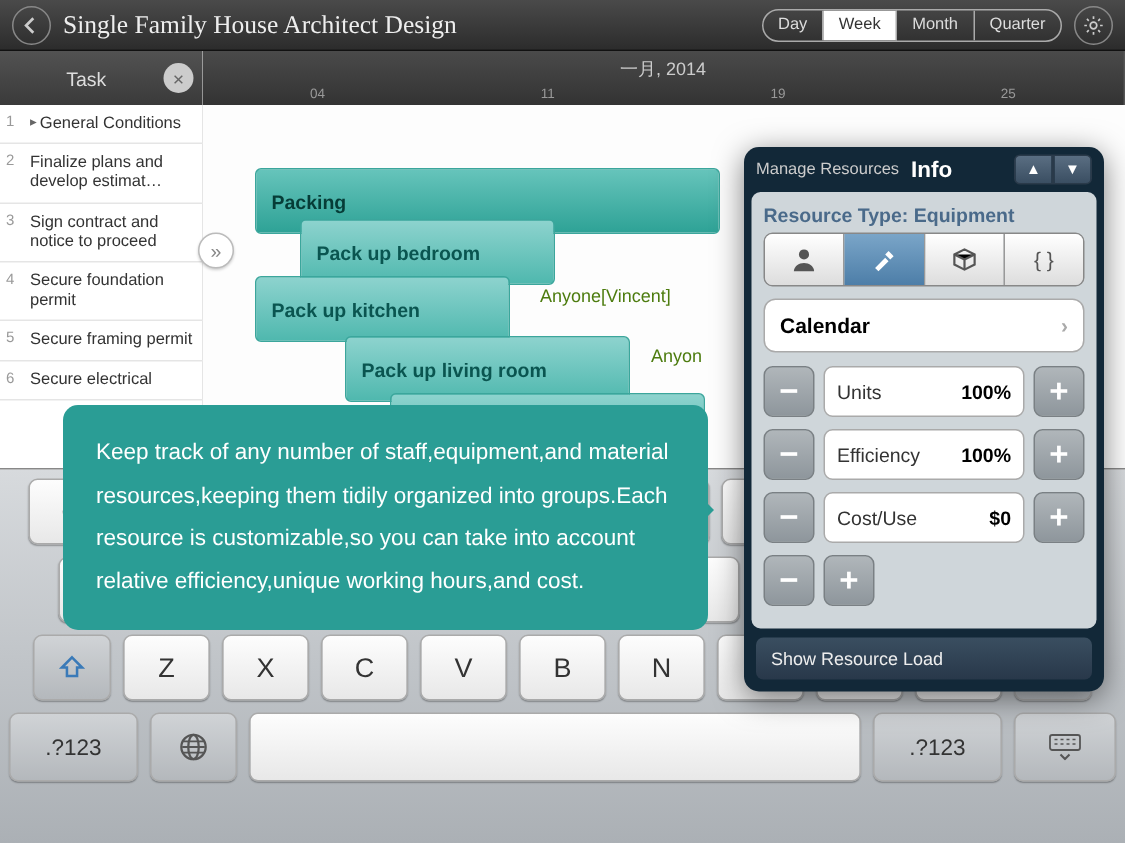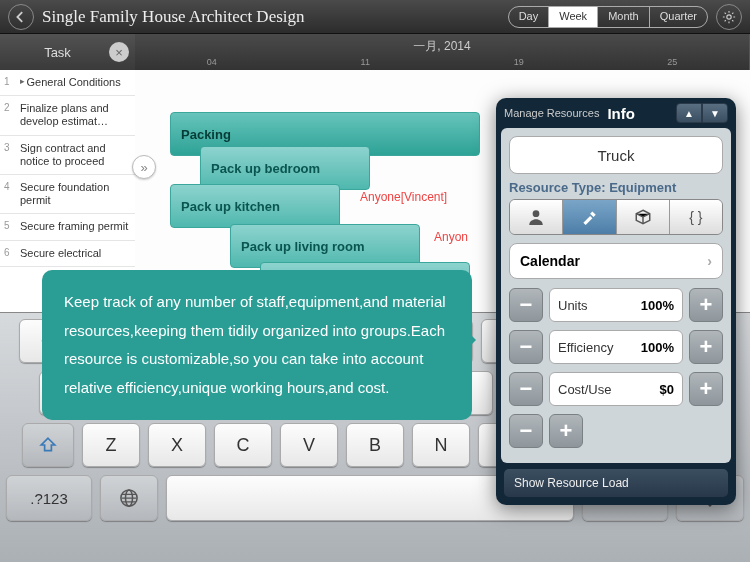--- a/index.html
+++ b/index.html
@@ -26,21 +26,21 @@
 .task-name{flex:1;color:#333;line-height:1.2}
 .task-input{margin:2px;height:22px;border:2px solid #4cb050;border-radius:3px;background:#fff;font-size:11px;padding:0 4px;color:#999;width:calc(100% - 4px)}
 .gantt{flex:1;background:#fdfdfd;position:relative;overflow:hidden}
 .gantt-hdr{height:36px;background:linear-gradient(#4a4a4a,#333);display:flex;color:#ccc;font-size:11px}
 .gantt-month{flex:1;text-align:center;border-right:1px solid #555;display:flex;flex-direction:column;justify-content:center}
 .gantt-month div:first-child{font-size:12px}
 .gantt-days{display:flex;font-size:9px;color:#999;margin-top:2px}
 .gantt-days span{flex:1}
 .bar{position:absolute;height:44px;border-radius:4px;display:flex;align-items:center;padding:0 10px;font-size:13px;font-weight:600;color:#0a5550;background:linear-gradient(#8dd3ce,#4fb8ae);border:1px solid #3ba69c;white-space:nowrap}
 .bar.group{background:linear-gradient(#66c4bb,#2ea296);color:#063c37}
-.assignee{position:absolute;font-size:12px;color:#ef4444}
+.assignee{position:absolute;font-size:12px;color:#4d7c0f}
 .expander{position:absolute;left:132px;top:155px;width:24px;height:24px;border-radius:50%;background:#fff;border:1px solid #bbb;display:flex;align-items:center;justify-content:center;font-size:13px;color:#888;cursor:pointer;z-index:3;box-shadow:0 1px 2px rgba(0,0,0,.2)}
 .popover{position:absolute;right:14px;top:98px;width:240px;background:#122838;border-radius:10px;z-index:10;box-shadow:0 4px 20px rgba(0,0,0,.5);padding-bottom:8px}
 .pop-hdr{height:30px;display:flex;align-items:center;padding:0 8px;color:#fff;font-size:12px}
 .pop-hdr .lbl{font-size:11px;color:#ccc}
 .pop-hdr .tab{font-size:15px;font-weight:600;margin-left:8px}
 .pop-hdr .spacer{flex:1}
 .pop-arrow{width:26px;height:20px;background:linear-gradient(#5a6e82,#3a4e62);display:flex;align-items:center;justify-content:center;font-size:10px;border:1px solid #2a3a4a}
 .pop-arrow.l{border-radius:4px 0 0 4px}
 .pop-arrow.r{border-radius:0 4px 4px 0}
 .pop-body{background:#cfd6da;margin:0 5px;border-radius:6px;padding:8px}
@@ -161,21 +161,20 @@
 
 <div class="popover">
   <div class="pop-hdr">
     <span class="lbl">Manage Resources</span>
     <span class="tab">Info</span>
     <span class="spacer"></span>
     <span class="pop-arrow l">▲</span>
     <span class="pop-arrow r">▼</span>
   </div>
   <div class="pop-body">
-    <div class="name-field">Truck</div>
     <div class="res-type">Resource Type: Equipment</div>
     <div class="seg4">
       <div>
           <svg width="18" height="18" viewBox="0 0 16 16">
             <circle cx="8" cy="5" r="3" fill="#555"></circle>
             <path d="M2 15c0-3 3-5 6-5s6 2 6 5" fill="#555"></path>
           </svg>
         </div>
       <div class="active">
           <svg width="18" height="18" viewBox="0 0 16 16">

